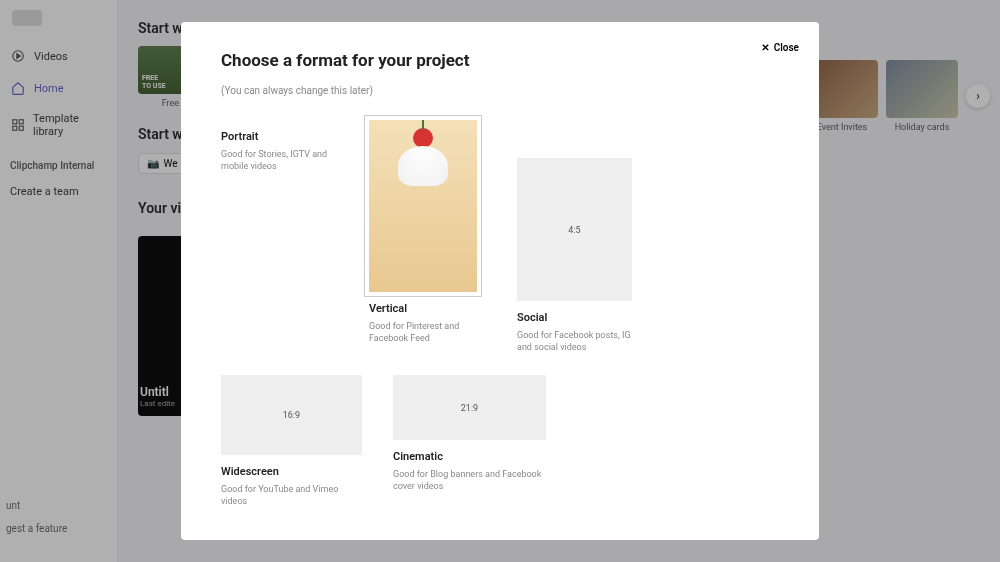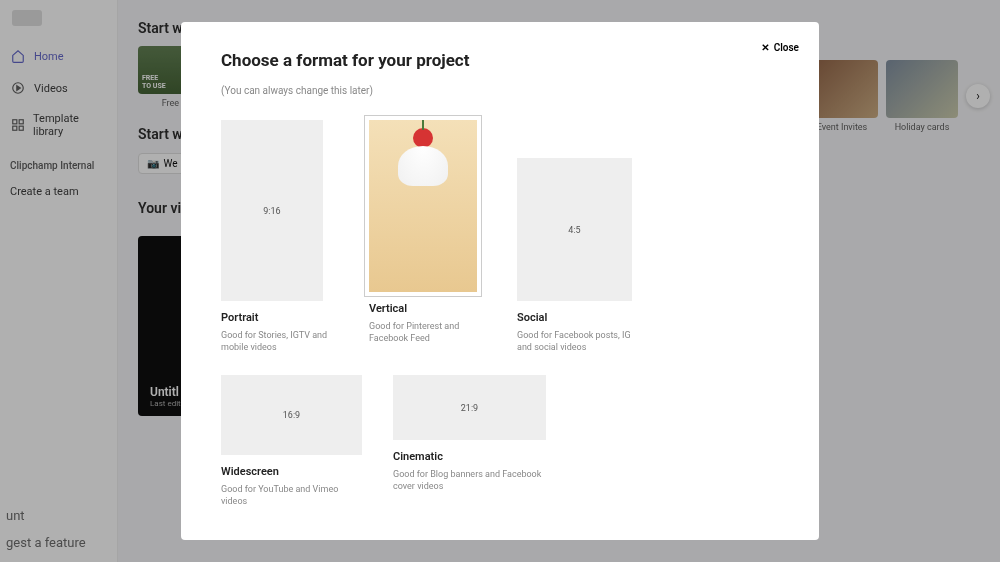--- a/index.html
+++ b/index.html
@@ -125,21 +125,21 @@
       width: 280px;
       height: 180px;
       background: #000;
       border-radius: 4px;
       margin-top: 10px;
       position: relative;
     }
     .video-card-text {
       position: absolute;
       bottom: 8px;
-      left: 12px;
+      left: 2px;
       color: #fff;
     }
     .video-title {
       font-size: 12px;
       font-weight: 600;
     }
     .video-sub {
       font-size: 8px;
       color: #aaa;
     }
@@ -282,53 +282,53 @@
     .row2-adjust .format-option { width: auto; }
     .row2-wrapper { display: flex; gap: 30px; width: 100%; margin-top: 22px; }
   </style>
 </head>
 <body>
 
 <div class="sidebar">
   <div class="logo">
       <div class="logo-box"></div>
     </div>
-  <div class="nav-item active">
-    <span class="nav-icon">
-      <svg width="14" height="14" viewBox="0 0 24 24" fill="none" stroke="#5b5fc7" stroke-width="2">
-          <path d="M3 11l9-8 9 8v10a2 2 0 01-2 2H5a2 2 0 01-2-2z"></path>
-        </svg>
-    </span>
-    <span>Home</span>
-  </div>
   <div class="nav-item">
     <span class="nav-icon">
       <svg width="14" height="14" viewBox="0 0 24 24" fill="none" stroke="#555" stroke-width="2">
           <circle cx="12" cy="12" r="9"></circle>
           <path d="M10 8l6 4-6 4z" fill="#555"></path>
         </svg>
     </span>
     <span>Videos</span>
+  </div>
+  <div class="nav-item active">
+    <span class="nav-icon">
+      <svg width="14" height="14" viewBox="0 0 24 24" fill="none" stroke="#5b5fc7" stroke-width="2">
+          <path d="M3 11l9-8 9 8v10a2 2 0 01-2 2H5a2 2 0 01-2-2z"></path>
+        </svg>
+    </span>
+    <span>Home</span>
   </div>
   <div class="nav-item">
     <span class="nav-icon">
       <svg width="14" height="14" viewBox="0 0 24 24" fill="none" stroke="#555" stroke-width="2">
           <rect x="3" y="3" width="7" height="7"></rect>
           <rect x="14" y="3" width="7" height="7"></rect>
           <rect x="3" y="14" width="7" height="7"></rect>
           <rect x="14" y="14" width="7" height="7"></rect>
         </svg>
     </span>
     <span>Template library</span>
   </div>
   <div class="section-header">Clipchamp Internal</div>
   <div class="nav-item">
     <span>Create a team</span>
   </div>
-  <div style="position:absolute;bottom:6px;font-size:13px;color:#666;padding:0 6px;">
+  <div style="position:absolute;bottom:22px;font-size:10px;color:#666;padding:0 6px;">
     <div style="padding:6px 0;">unt</div>
     <div style="padding:6px 0;">gest a feature</div>
   </div>
 </div>
 
 <div class="main">
   <div class="heading">Start w</div>
   <div class="card-row">
     <div class="card">
       <div class="card-img" style="background:linear-gradient(#5a7a4a,#3a5a2a);position:relative;">
@@ -375,23 +375,20 @@
   <div class="modal">
     <div class="close-btn">
       <span>✕</span>
       <span>Close</span>
     </div>
     <div class="modal-title">Choose a format for your project</div>
     <div class="modal-sub">(You can always change this later)</div>
 
     <div class="format-grid">
       <div class="format-option">
-        <div class="format-box box-portrait">
-            <span>9:16</span>
-          </div>
         <div class="format-name">Portrait</div>
         <div class="format-desc">Good for Stories, IGTV and mobile videos</div>
       </div>
       <div class="format-option selected">
         <div class="format-box box-vertical">
           <div class="cherry"></div>
             <div class="cream"></div>
         </div>
         <div class="format-name">Vertical</div>
         <div class="format-desc">Good for Pinterest and Facebook Feed</div>

